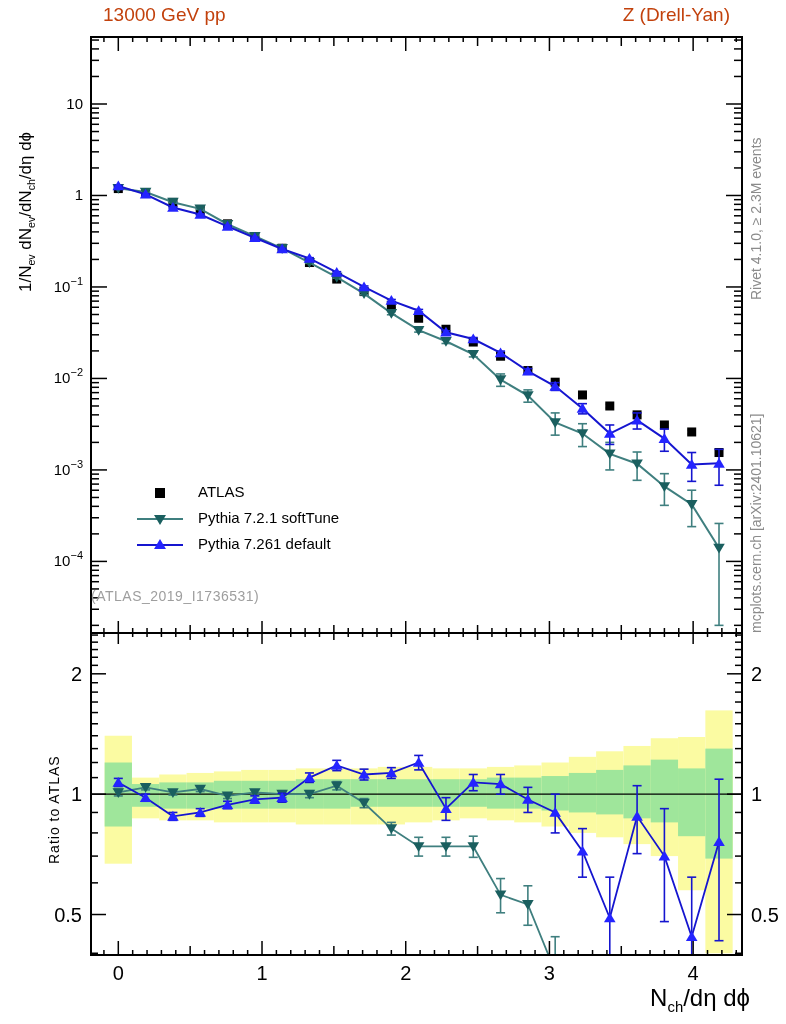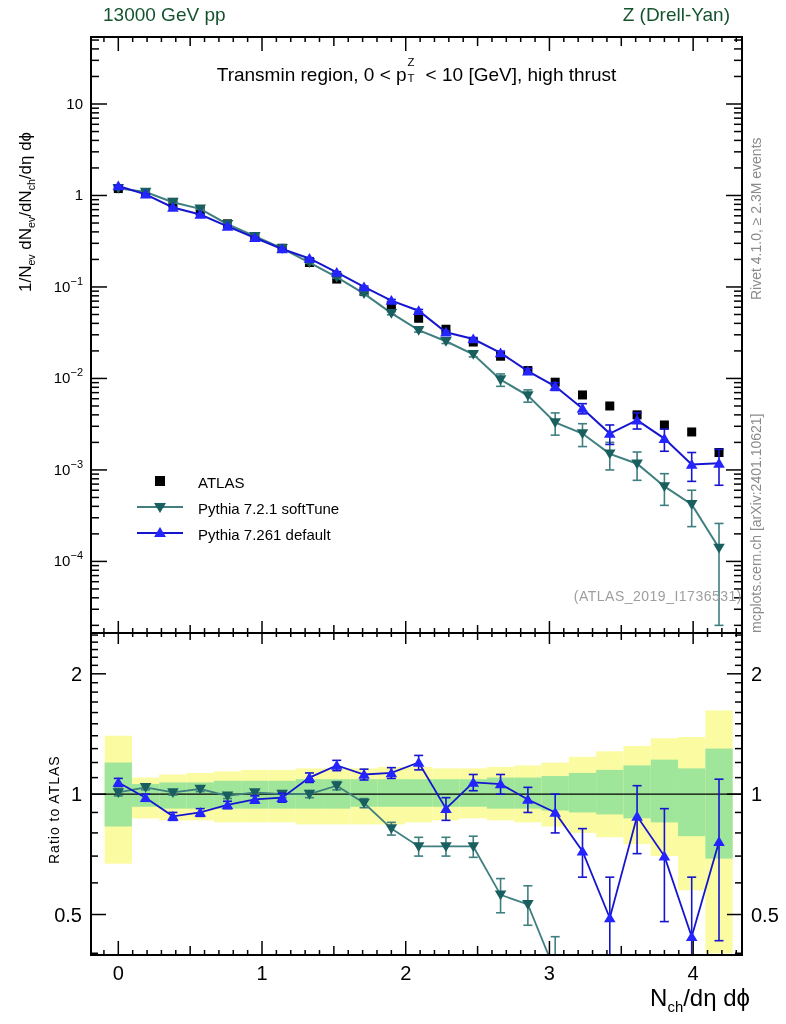--- a/index.html
+++ b/index.html
@@ -1,40 +1,40 @@
 <!DOCTYPE html>
 <html style="--herwig-line: #3f7f7f; --herwig-marker: #1a5f5f; --pythia-line: #1515cf; --pythia-marker: #2424ff;"><head>
 <meta charset="utf-8">
 <style>
   html,body{margin:0;padding:0;background:#ffffff;}
   .stage{
     position:relative;width:786px;height:1024px;background:#ffffff;overflow:hidden;
     font-family:"Liberation Sans", sans-serif;color:#000;
   }
   .stage svg{position:absolute;left:0;top:0;}
-  .hdr{position:absolute;top:4px;font-size:19px;color:#14532d;white-space:nowrap;}
+  .hdr{position:absolute;top:4px;font-size:19px;color:#c2410c;white-space:nowrap;}
   .hdr-left{left:103px;}
   .hdr-right{right:56px;}
   .plot-title{position:absolute;left:91px;width:651px;top:62px;text-align:center;font-size:19px;white-space:nowrap;}
   .supsub{display:inline-block;position:relative;width:0.72em;height:1em;vertical-align:baseline;}
   .ss-sup{position:absolute;top:-0.55em;left:0.08em;font-size:0.6em;}
   .ss-sub{position:absolute;bottom:-0.25em;left:0.08em;font-size:0.6em;}
   sub{font-size:0.62em;}
   .ylabel-main{
     position:absolute;left:16px;top:292px;transform:rotate(-90deg);transform-origin:left top;
     font-size:17px;white-space:nowrap;
   }
   .ylabel-ratio{
     position:absolute;left:46px;top:864px;transform:rotate(-90deg);transform-origin:left top;
     font-size:14px;white-space:nowrap;letter-spacing:1px;
   }
   .xlabel{position:absolute;right:36px;top:984px;font-size:24px;white-space:nowrap;}
-  .watermark{position:absolute;left:91px;width:651px;top:588px;text-align:right;font-size:14px;color:#9e9e9e;letter-spacing:0.5px;}
+  .watermark{position:absolute;left:91px;width:651px;top:588px;text-align:left;font-size:14px;color:#9e9e9e;letter-spacing:0.5px;}
   .legend{position:absolute;left:136px;top:474px;}
-  .legend-row{display:flex;align-items:flex-start;height:26px;font-size:15px;}
+  .legend-row{display:flex;align-items:flex-end;height:26px;font-size:15px;}
   .mk{width:48px;height:14px;position:relative;display:flex;align-items:center;justify-content:center;flex:0 0 48px;}
   .mk-line{position:absolute;left:1px;right:1px;height:2px;top:6px;}
   .mk-line.herwig{background:var(--herwig-line);}
   .mk-line.pythia{background:var(--pythia-line);}
   .mk-square{width:10px;height:10px;background:#000;position:relative;}
   .tri-up{width:0;height:0;border-left:6px solid transparent;border-right:6px solid transparent;
     border-bottom:10px solid var(--pythia-marker);position:relative;top:-1px;}
   .tri-down{width:0;height:0;border-left:6px solid transparent;border-right:6px solid transparent;
     border-top:10px solid var(--herwig-marker);position:relative;top:1px;}
   .legend-label{margin-left:14px;white-space:nowrap;}
@@ -909,21 +909,20 @@
       <text x="751" y="801.163055267281" text-anchor="start" font-size="20" fill="#000" font-family="Liberation Sans, sans-serif">1</text>
       <text x="82" y="680.8146451025101" text-anchor="end" font-size="20" fill="#000" font-family="Liberation Sans, sans-serif">2</text>
       <text x="751" y="680.8146451025101" text-anchor="start" font-size="20" fill="#000" font-family="Liberation Sans, sans-serif">2</text>
       <text x="761" y="300" text-anchor="start" font-size="14" fill="#8b8b8b" font-family="Liberation Sans, sans-serif" transform="rotate(-90, 761, 300)">Rivet 4.1.0, ≥ 2.3M events</text>
       <text x="761" y="633" text-anchor="start" font-size="14" fill="#8b8b8b" font-family="Liberation Sans, sans-serif" transform="rotate(-90, 761, 633)">mcplots.cern.ch [arXiv:2401.10621]</text>
     </svg>
 
   <div class="hdr hdr-left">13000 GeV pp</div>
   <div class="hdr hdr-right">Z (Drell-Yan)</div>
 
-  <div class="plot-title"><span>Transmin region, 0 &lt; p</span><span class="supsub"><span class="ss-sup">Z</span><span class="ss-sub">T</span></span><span> &lt; 10 [GeV], high thrust</span></div>
 
   <div class="ylabel-main"><span>1/N</span><sub>ev</sub><span> dN</span><sub>ev</sub><span>/dN</span><sub>ch</sub><span>/dη dϕ</span></div>
   <div class="ylabel-ratio">Ratio to ATLAS</div>
   <div class="xlabel"><span>N</span><sub>ch</sub><span>/dη dϕ</span></div>
 
   <div class="watermark">(ATLAS_2019_I1736531)</div>
 
   <div class="legend">
     <div class="legend-row">
       <span class="mk">

